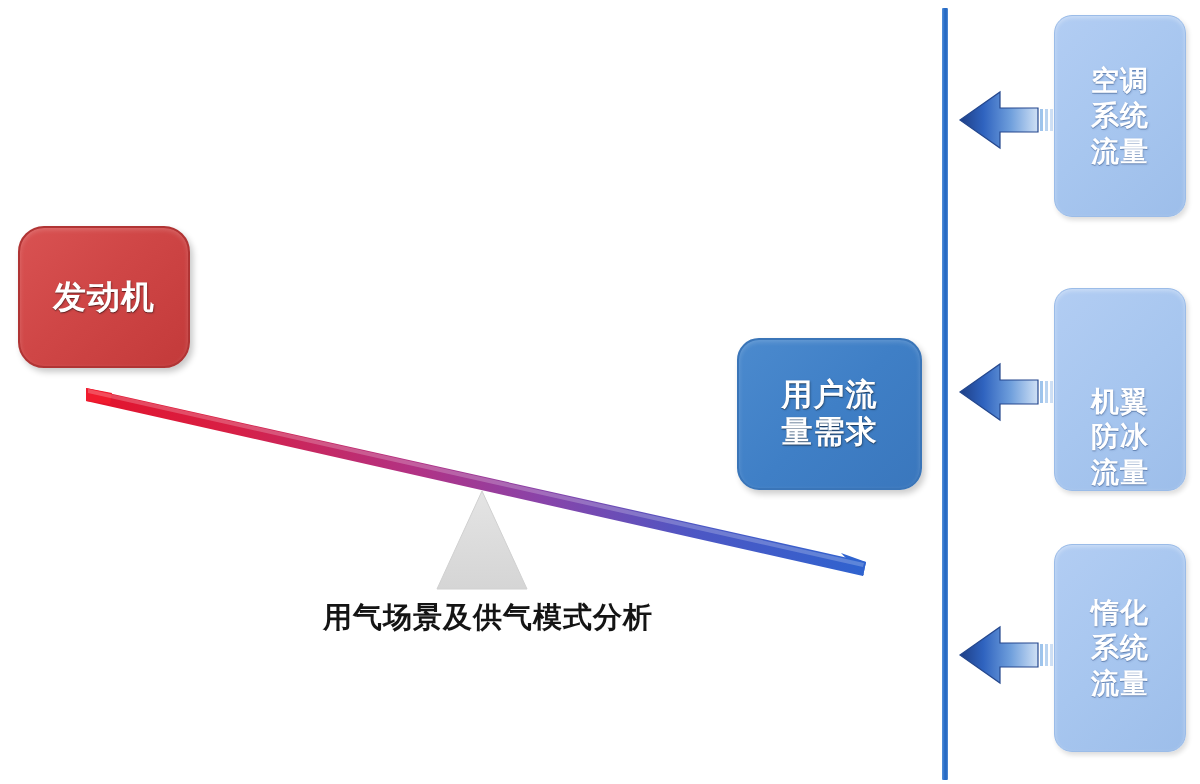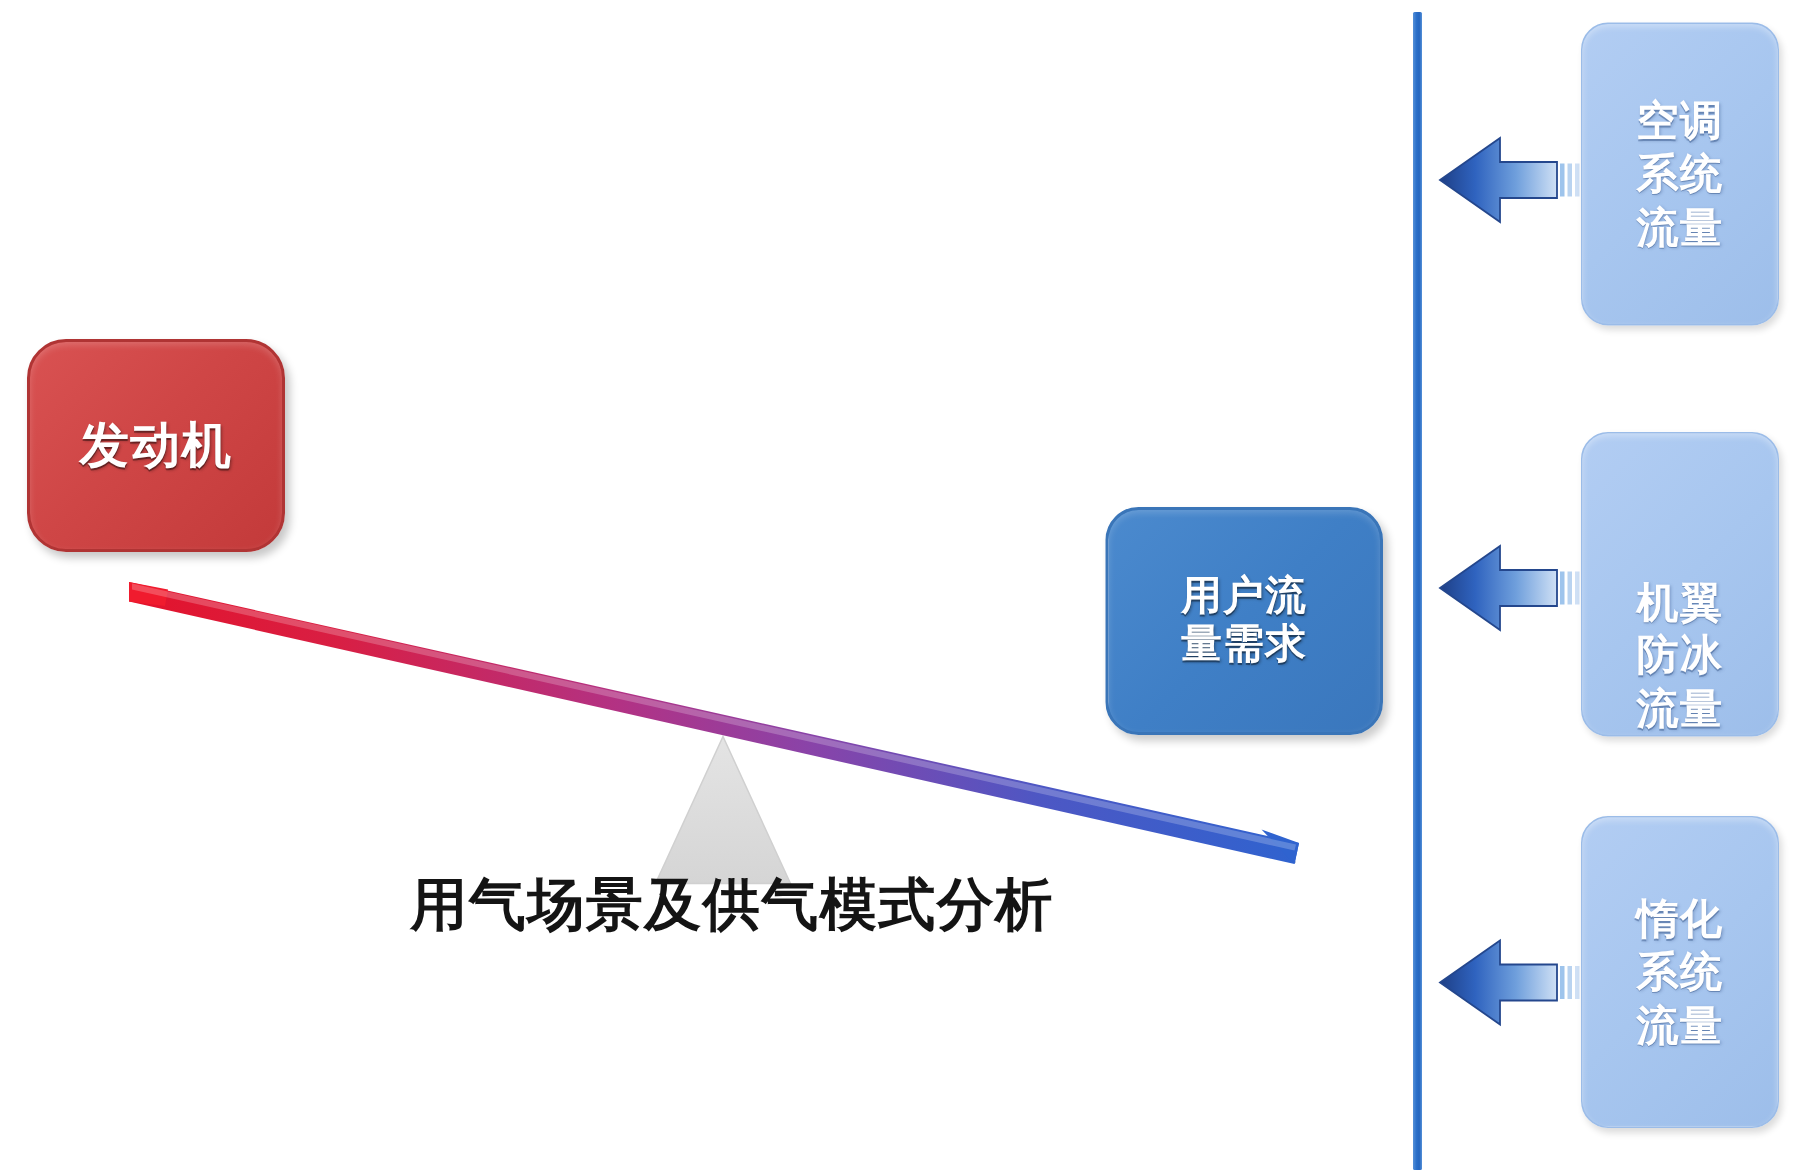--- a/index.html
+++ b/index.html
@@ -49,21 +49,21 @@
     box-shadow: 3px 4px 6px rgba(0,0,0,.22), inset 0 2px 5px rgba(255,255,255,.18);
   }
 
   
   .card--demand {
     left: 737px;
     top: 338px;
     width: 185px;
     height: 152px;
     border-radius: 22px;
-    font-size: 27px;
+    font-size: 31px;
     background: linear-gradient(135deg,#4b8ace 0%, #3f7fc6 50%, #3a77bd 100%);
     border: 2px solid #3a75b8;
     box-shadow: 3px 4px 6px rgba(0,0,0,.20), inset 0 2px 5px rgba(255,255,255,.18);
   }
 
   
   .card--consumer {
     left: 1054px;
     width: 132px;
     border-radius: 18px;
@@ -96,24 +96,24 @@
     top: 0;
     width: 1200px;
     height: 784px;
     pointer-events: none;
   }
 
   
   .caption {
     position: absolute;
     left: 248px;
-    top: 578px;
+    top: 598px;
     width: 480px;
     text-align: center;
-    font-size: 38px;
+    font-size: 29px;
     font-weight: bold;
     color: #141414;
     letter-spacing: 1px;
     user-select: none;
   }
 </style>
 </head>
 <body>
 
 <div id="canvas">

